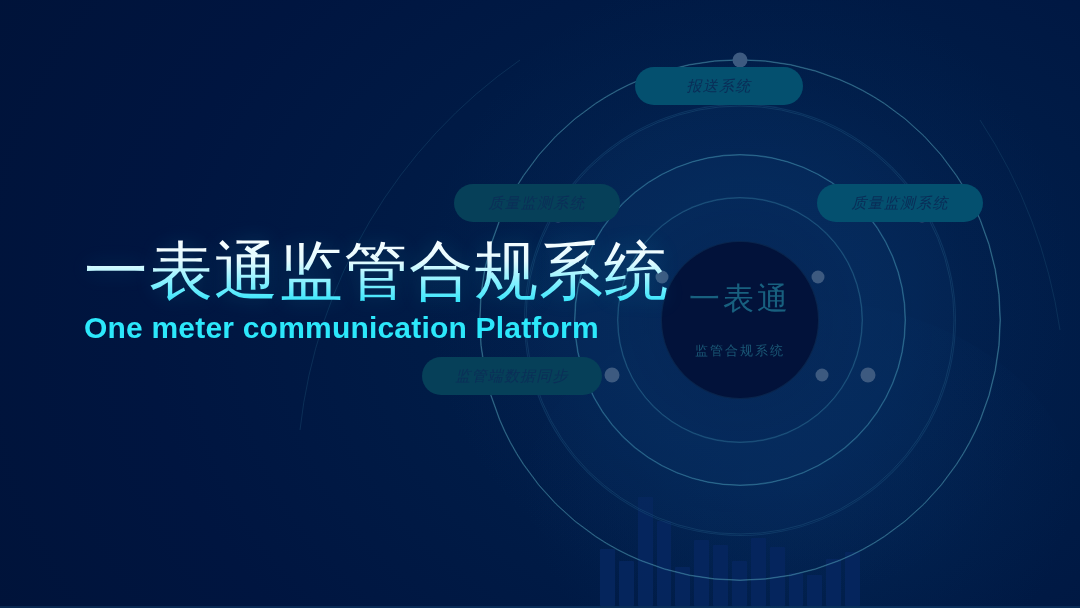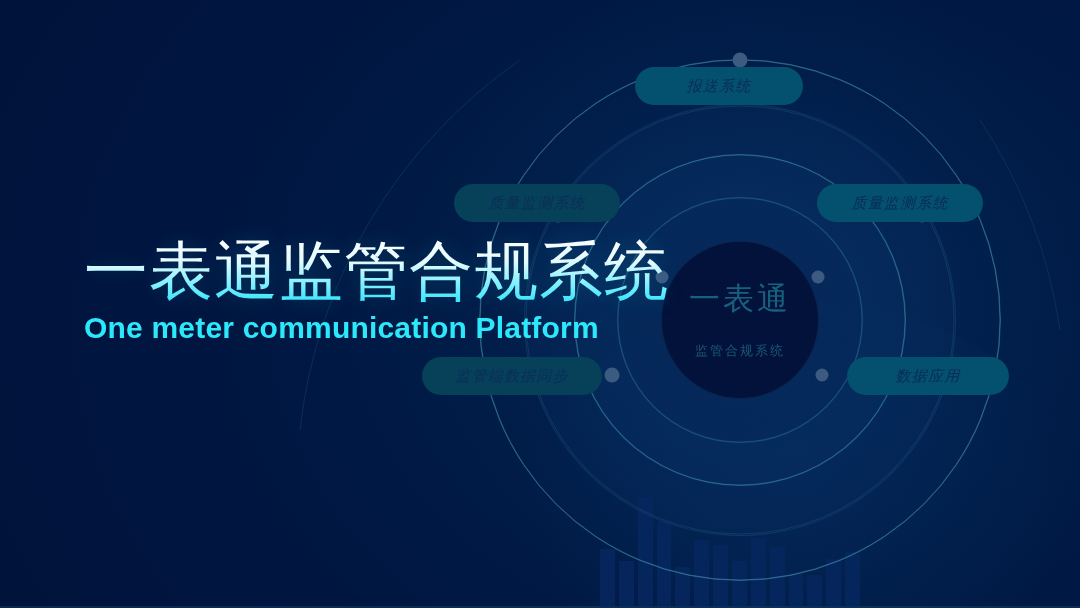--- a/index.html
+++ b/index.html
@@ -255,22 +255,19 @@
   </div>
   <div class="pill dim pill-left1">
     <span>质量监测系统</span>
   </div>
   <div class="pill bright pill-right1">
     <span>质量监测系统</span>
   </div>
   <div class="pill dim pill-left2">
     <span>监管端数据同步</span>
   </div>
-  <div class="pill bright pill-right2">
-    <span>数据应用</span>
-  </div>
 
   <div class="title-block">
     <div class="title-main">一表通监管合规系统</div>
     <div class="title-sub">One meter communication Platform</div>
   </div>
 
 </div>
 
 </body></html>

